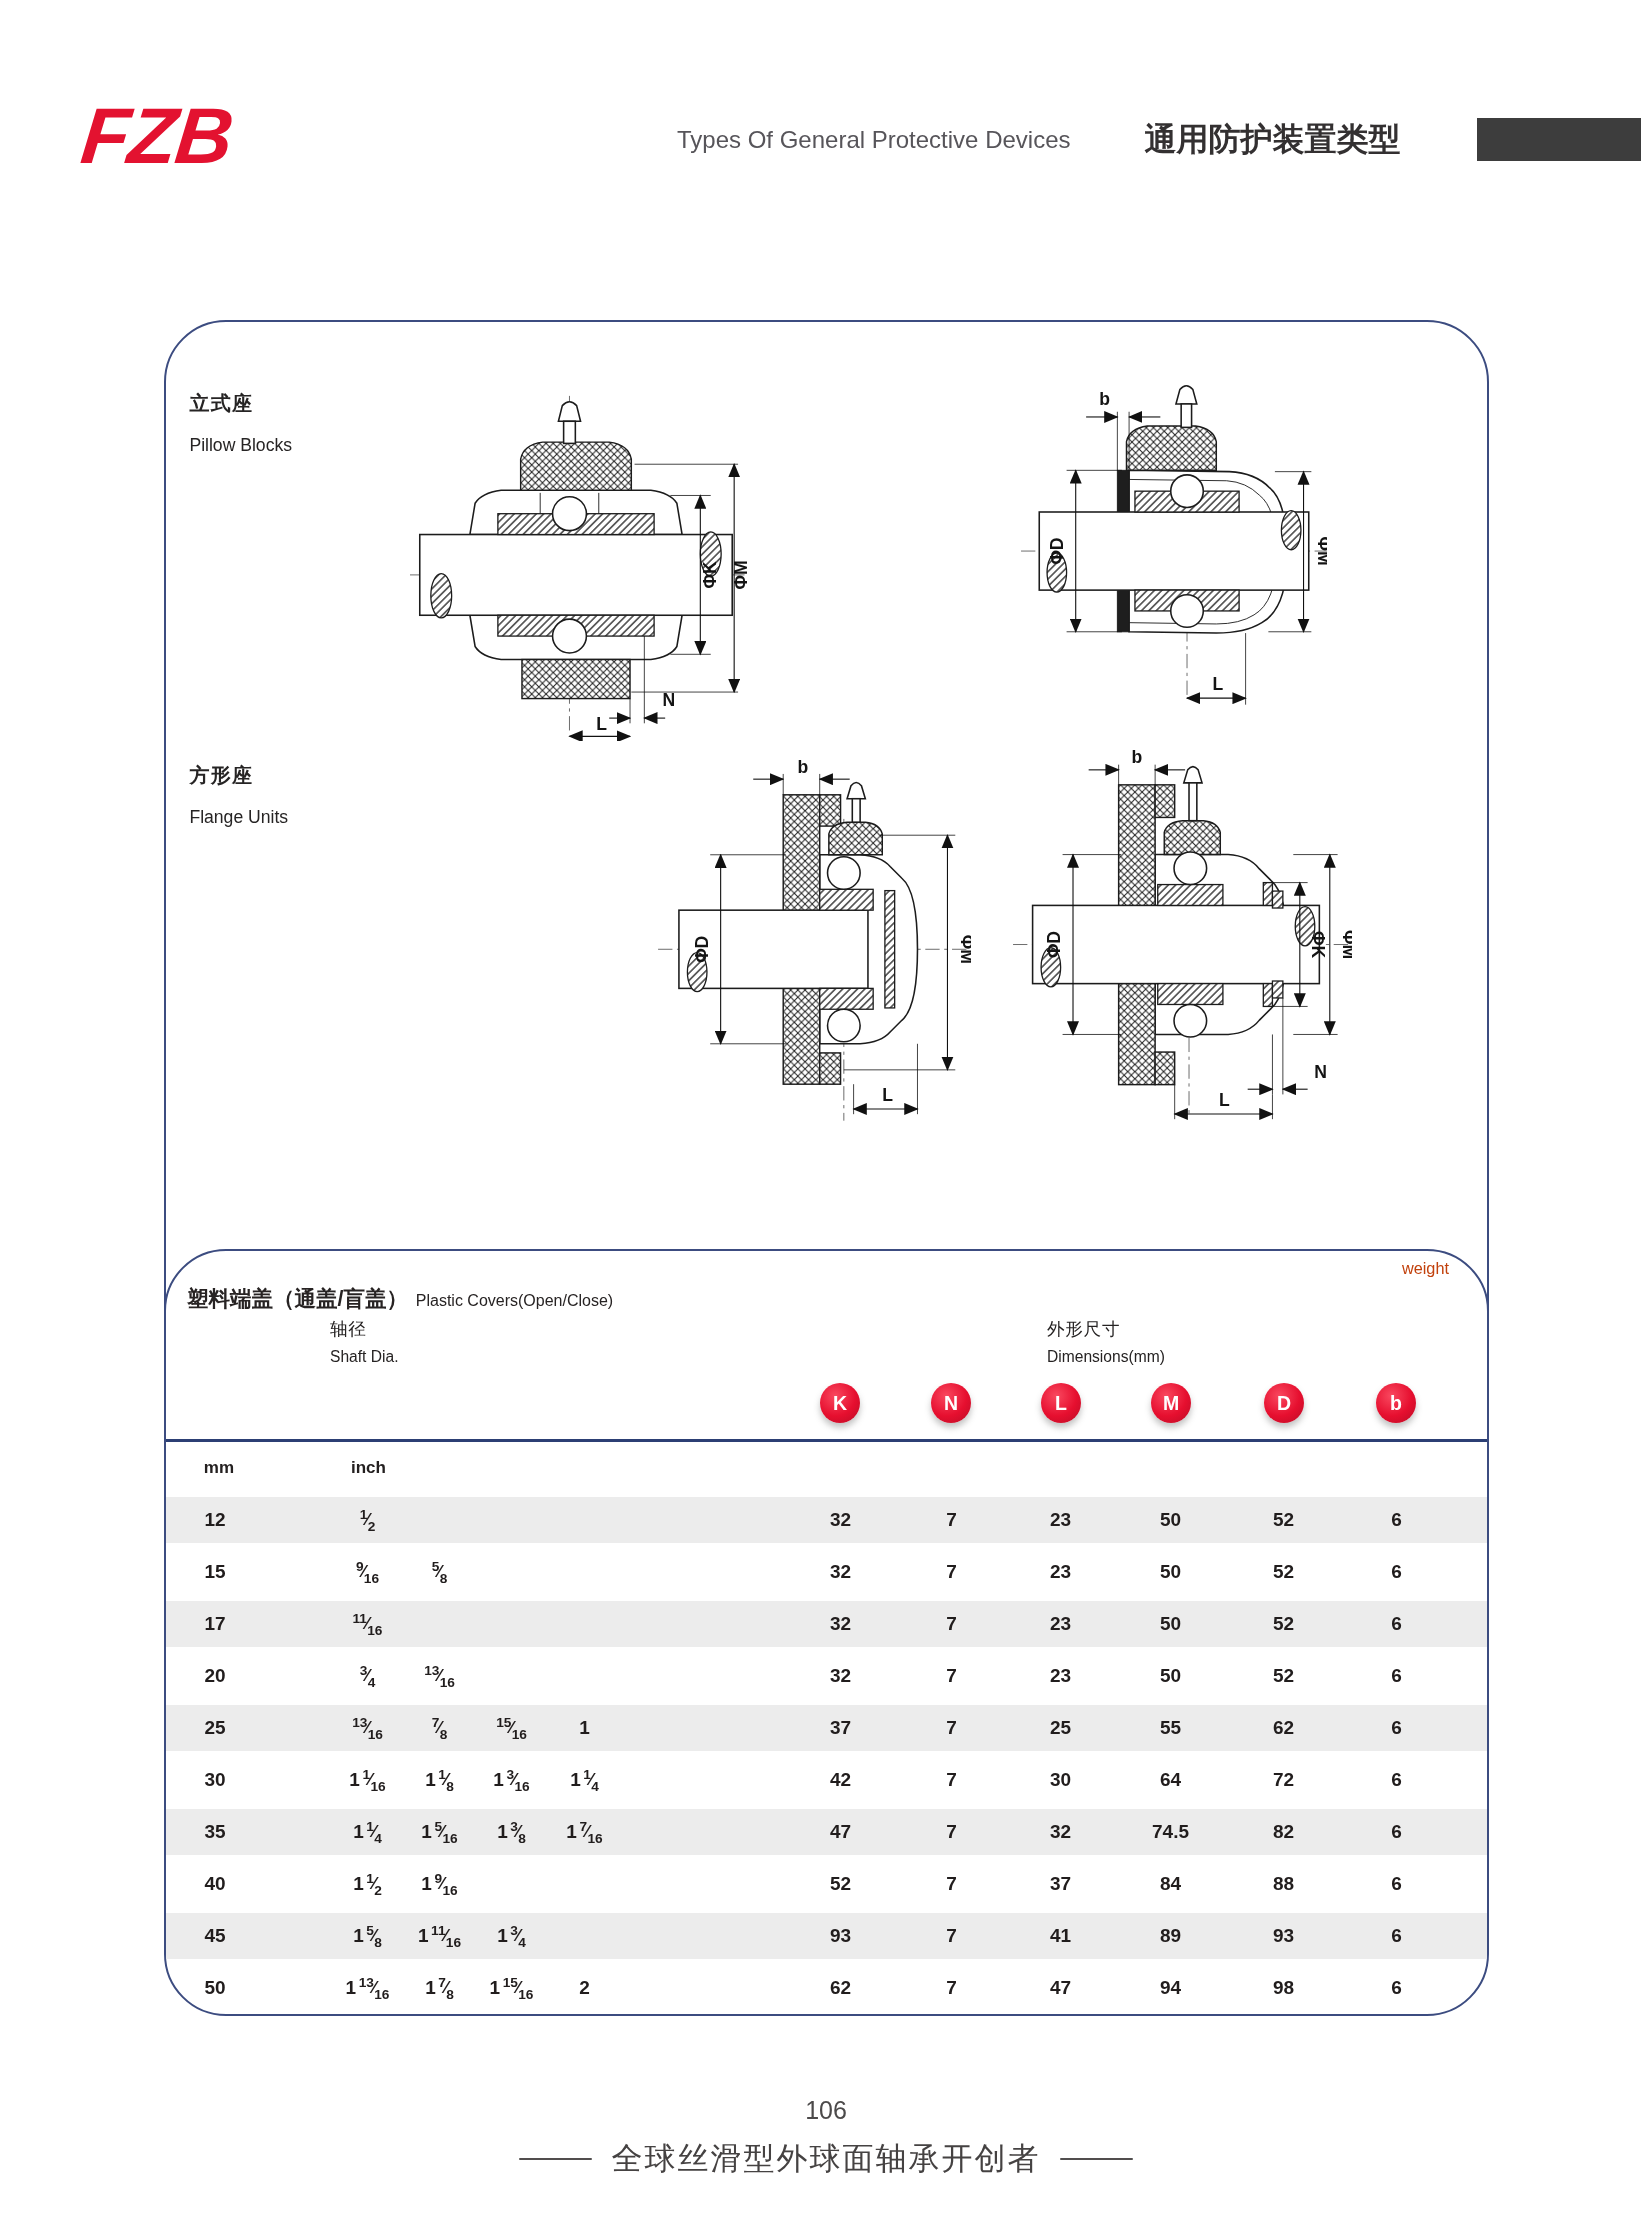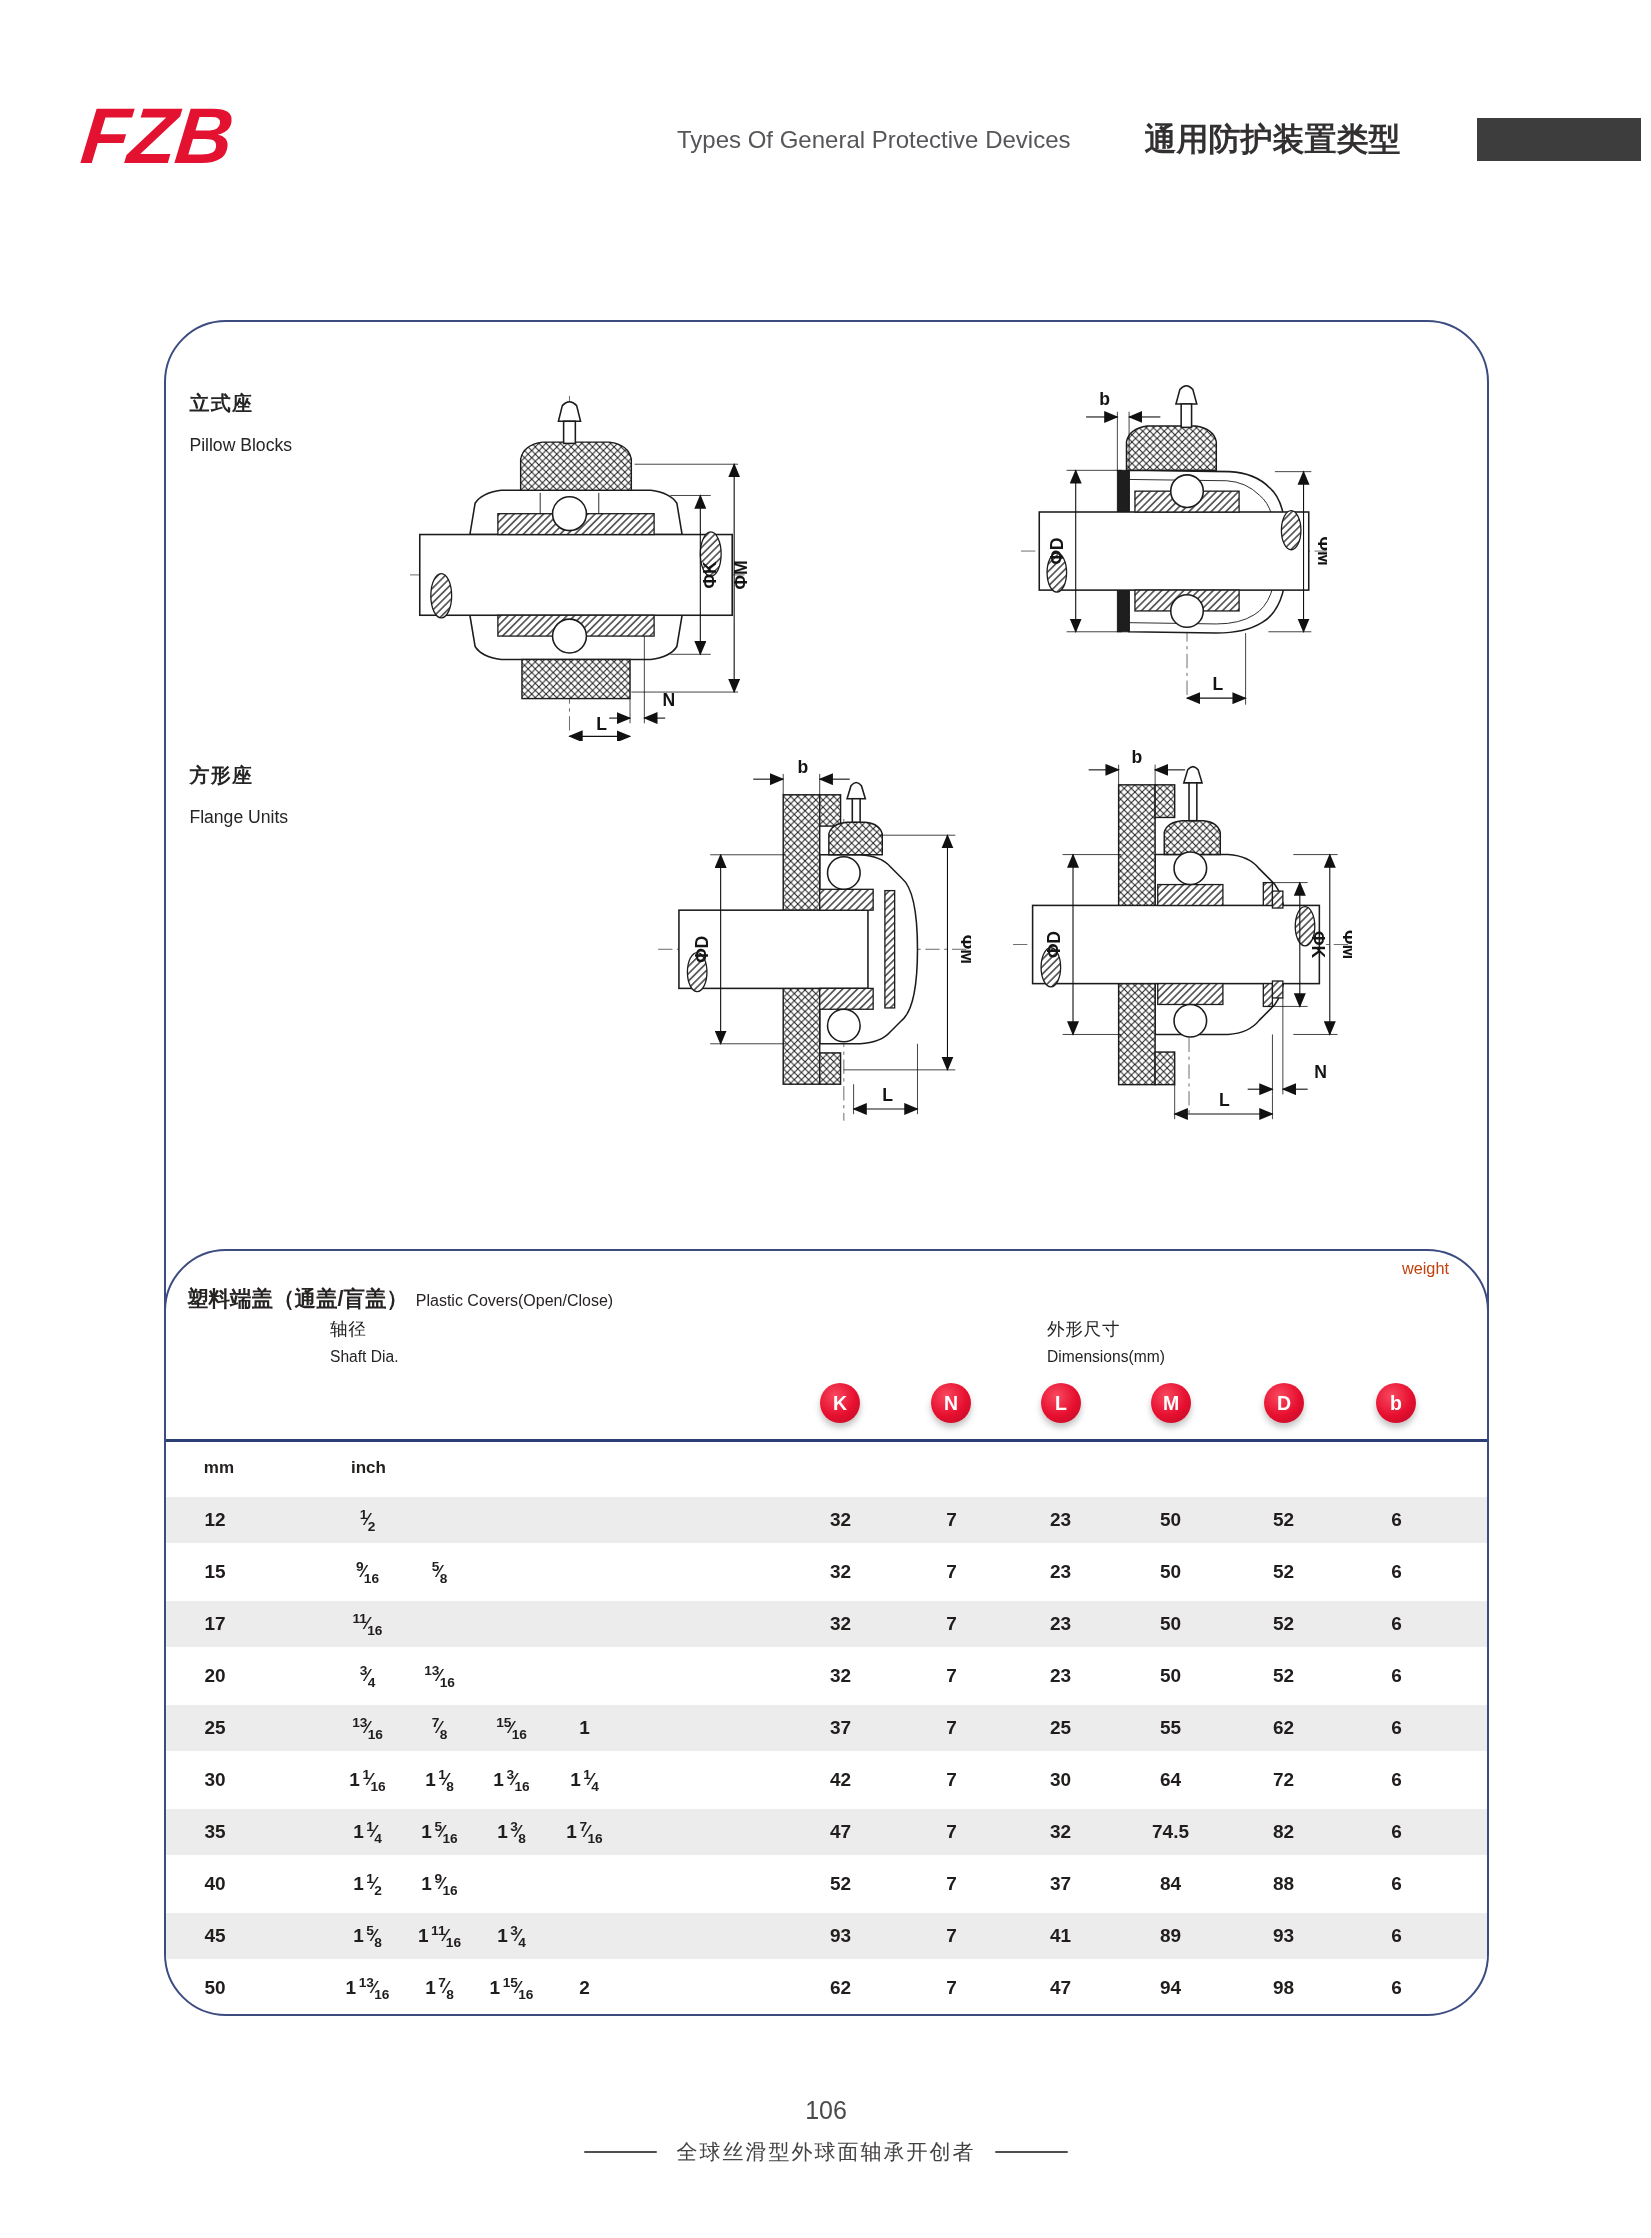--- a/index.html
+++ b/index.html
@@ -76,21 +76,21 @@
   .fx{display:inline-flex;align-items:center;}
   .fn{font-size:13.7px;transform:translateY(-5.9px);}
   .fs{font-size:17px;margin:0 -1.3px;}
   .fd{font-size:13.7px;transform:translateY(5.9px);}
 
   
   .pageno{position:absolute;top:2096px;left:0;width:100%;text-align:center;font-size:25px;color:#4c4a4a;}
   .slogan-row{position:absolute;top:2138px;left:0;width:100%;display:flex;align-items:center;
               justify-content:center;gap:19.5px;}
   .slogan-row .dash{width:73px;height:2.6px;background:#514e4e;border-radius:1.3px;}
-  .slogan{font-size:21px;color:#454242;letter-spacing:2px;}
+  .slogan{font-size:31px;color:#454242;letter-spacing:2px;}
 </style>
 </head>
 <body>
 
 <svg width="0" height="0" style="position:absolute" aria-hidden="true">
   <defs>
     <pattern id="ph" patternUnits="userSpaceOnUse" width="8" height="8" patternTransform="rotate(45)">
       <rect width="8" height="8" fill="#fff"></rect>
       <line x1="4" y1="0" x2="4" y2="8" stroke="#222" stroke-width="2"></line>
     </pattern>

